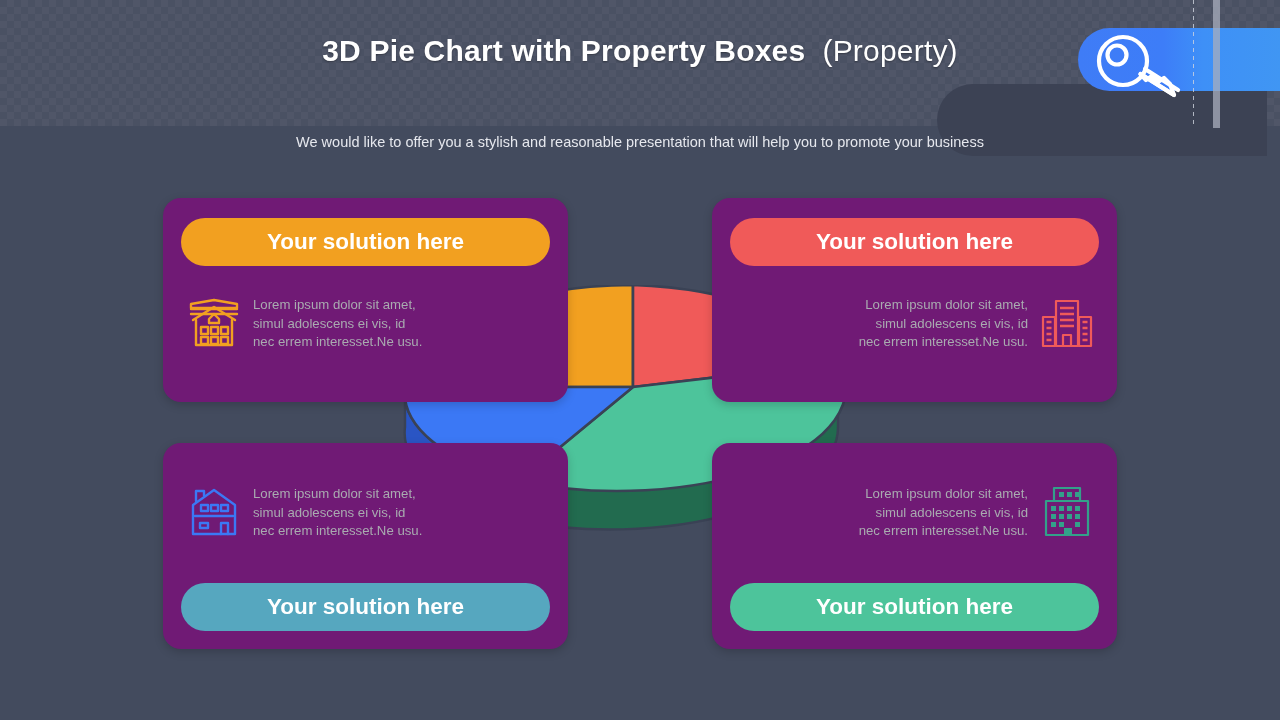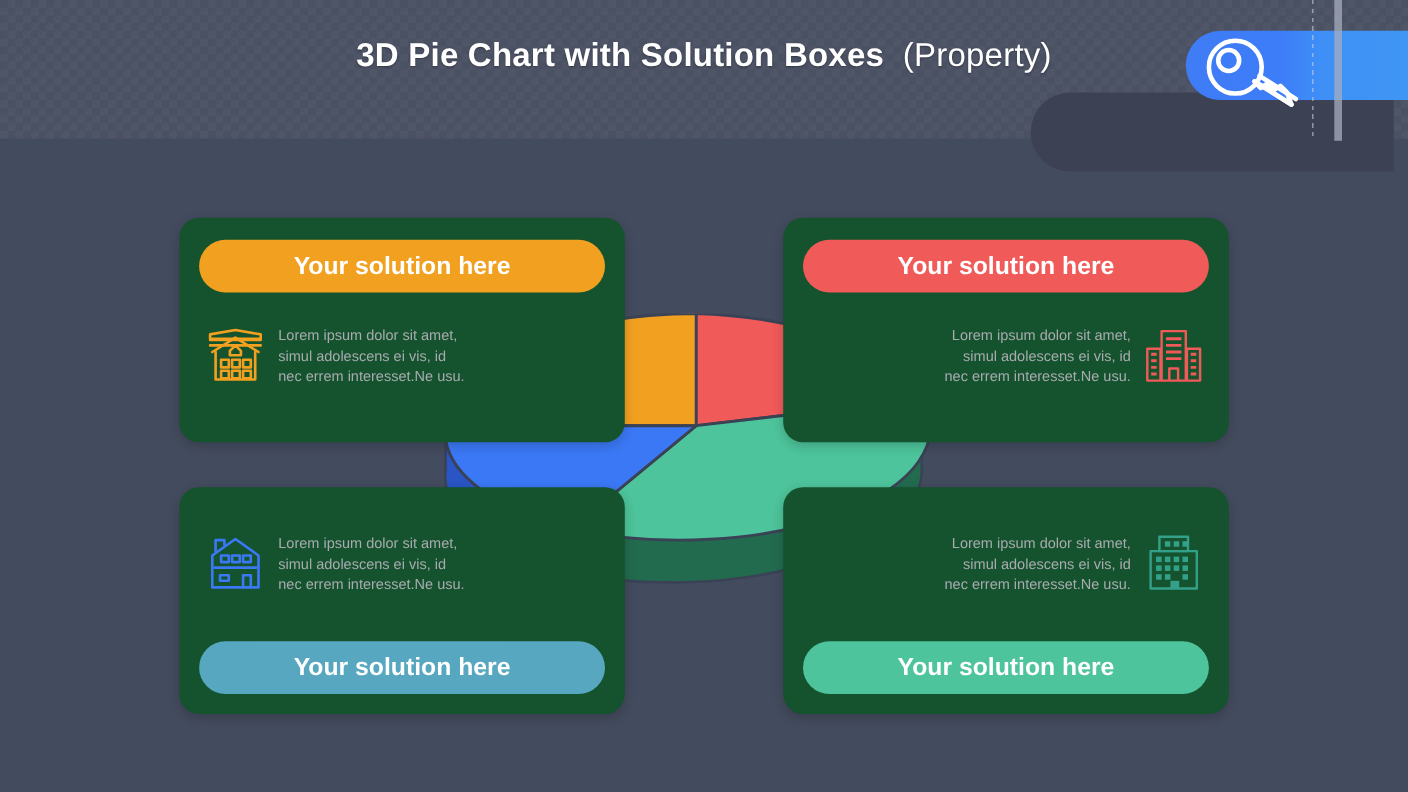--- a/index.html
+++ b/index.html
@@ -48,21 +48,21 @@
     padding-left:0;
   }
   .slide-title .light{font-weight:400;}
   .subtitle{
     position:absolute;left:0;top:134px;width:1280px;text-align:center;
     color:#E6E8EE;font-size:14.5px;font-weight:400;
   }
 
   
   .card{
-    position:absolute;background:#14532d;border-radius:18px;
+    position:absolute;background:#701a75;border-radius:18px;
     box-shadow:0 3px 10px rgba(0,0,0,.18);
   }
   .card-tl{left:163px;top:198px;width:405px;height:204px;}
   .card-tr{left:712px;top:198px;width:405px;height:204px;}
   .card-bl{left:163px;top:443px;width:405px;height:206px;}
   .card-br{left:712px;top:443px;width:405px;height:206px;}
 
   .pill{
     position:absolute;height:48px;border-radius:24px;
     display:flex;align-items:center;justify-content:center;
@@ -105,23 +105,24 @@
       <circle cx="27" cy="25" r="9.5"></circle>
       <path d="M50.5 44 L84 65 M55 39 L88 60"></path>
       <path d="M50.5 44 L56 50 L62 46 L68 52 L74 48 L80 54 L84 65 Z"></path>
     </g>
   </svg>
 
   <div class="vline-dotted"></div>
   <div class="vline"></div>
 
   <div class="slide-title">
-    <span>3D Pie Chart with Solution Boxes</span><span class="light">&nbsp;&nbsp;</span><span class="light">(Property)</span>
-  </div>
-
+    <span>3D Pie Chart with Property Boxes</span><span class="light">&nbsp;&nbsp;</span><span class="light">(Property)</span>
+  </div>
+
+  <div class="subtitle">We would like to offer you a stylish and reasonable presentation that will help you to promote your business</div>
 
   <div class="pie-wrap">
     <svg width="485" height="295" viewBox="0 0 485 295">
       <defs>
         <clipPath id="clipBody">
           <rect x="0" y="102" width="485" height="193"></rect>
         </clipPath>
       </defs>
 
       <g stroke="#3A4255" stroke-width="2.4" stroke-linejoin="round">

